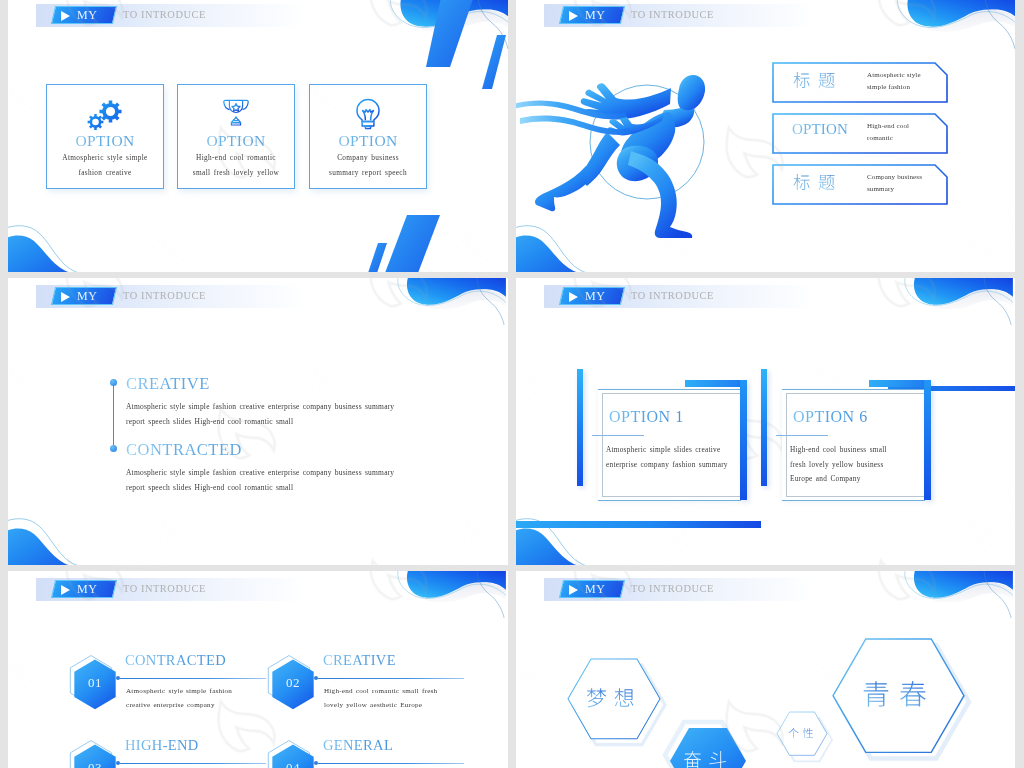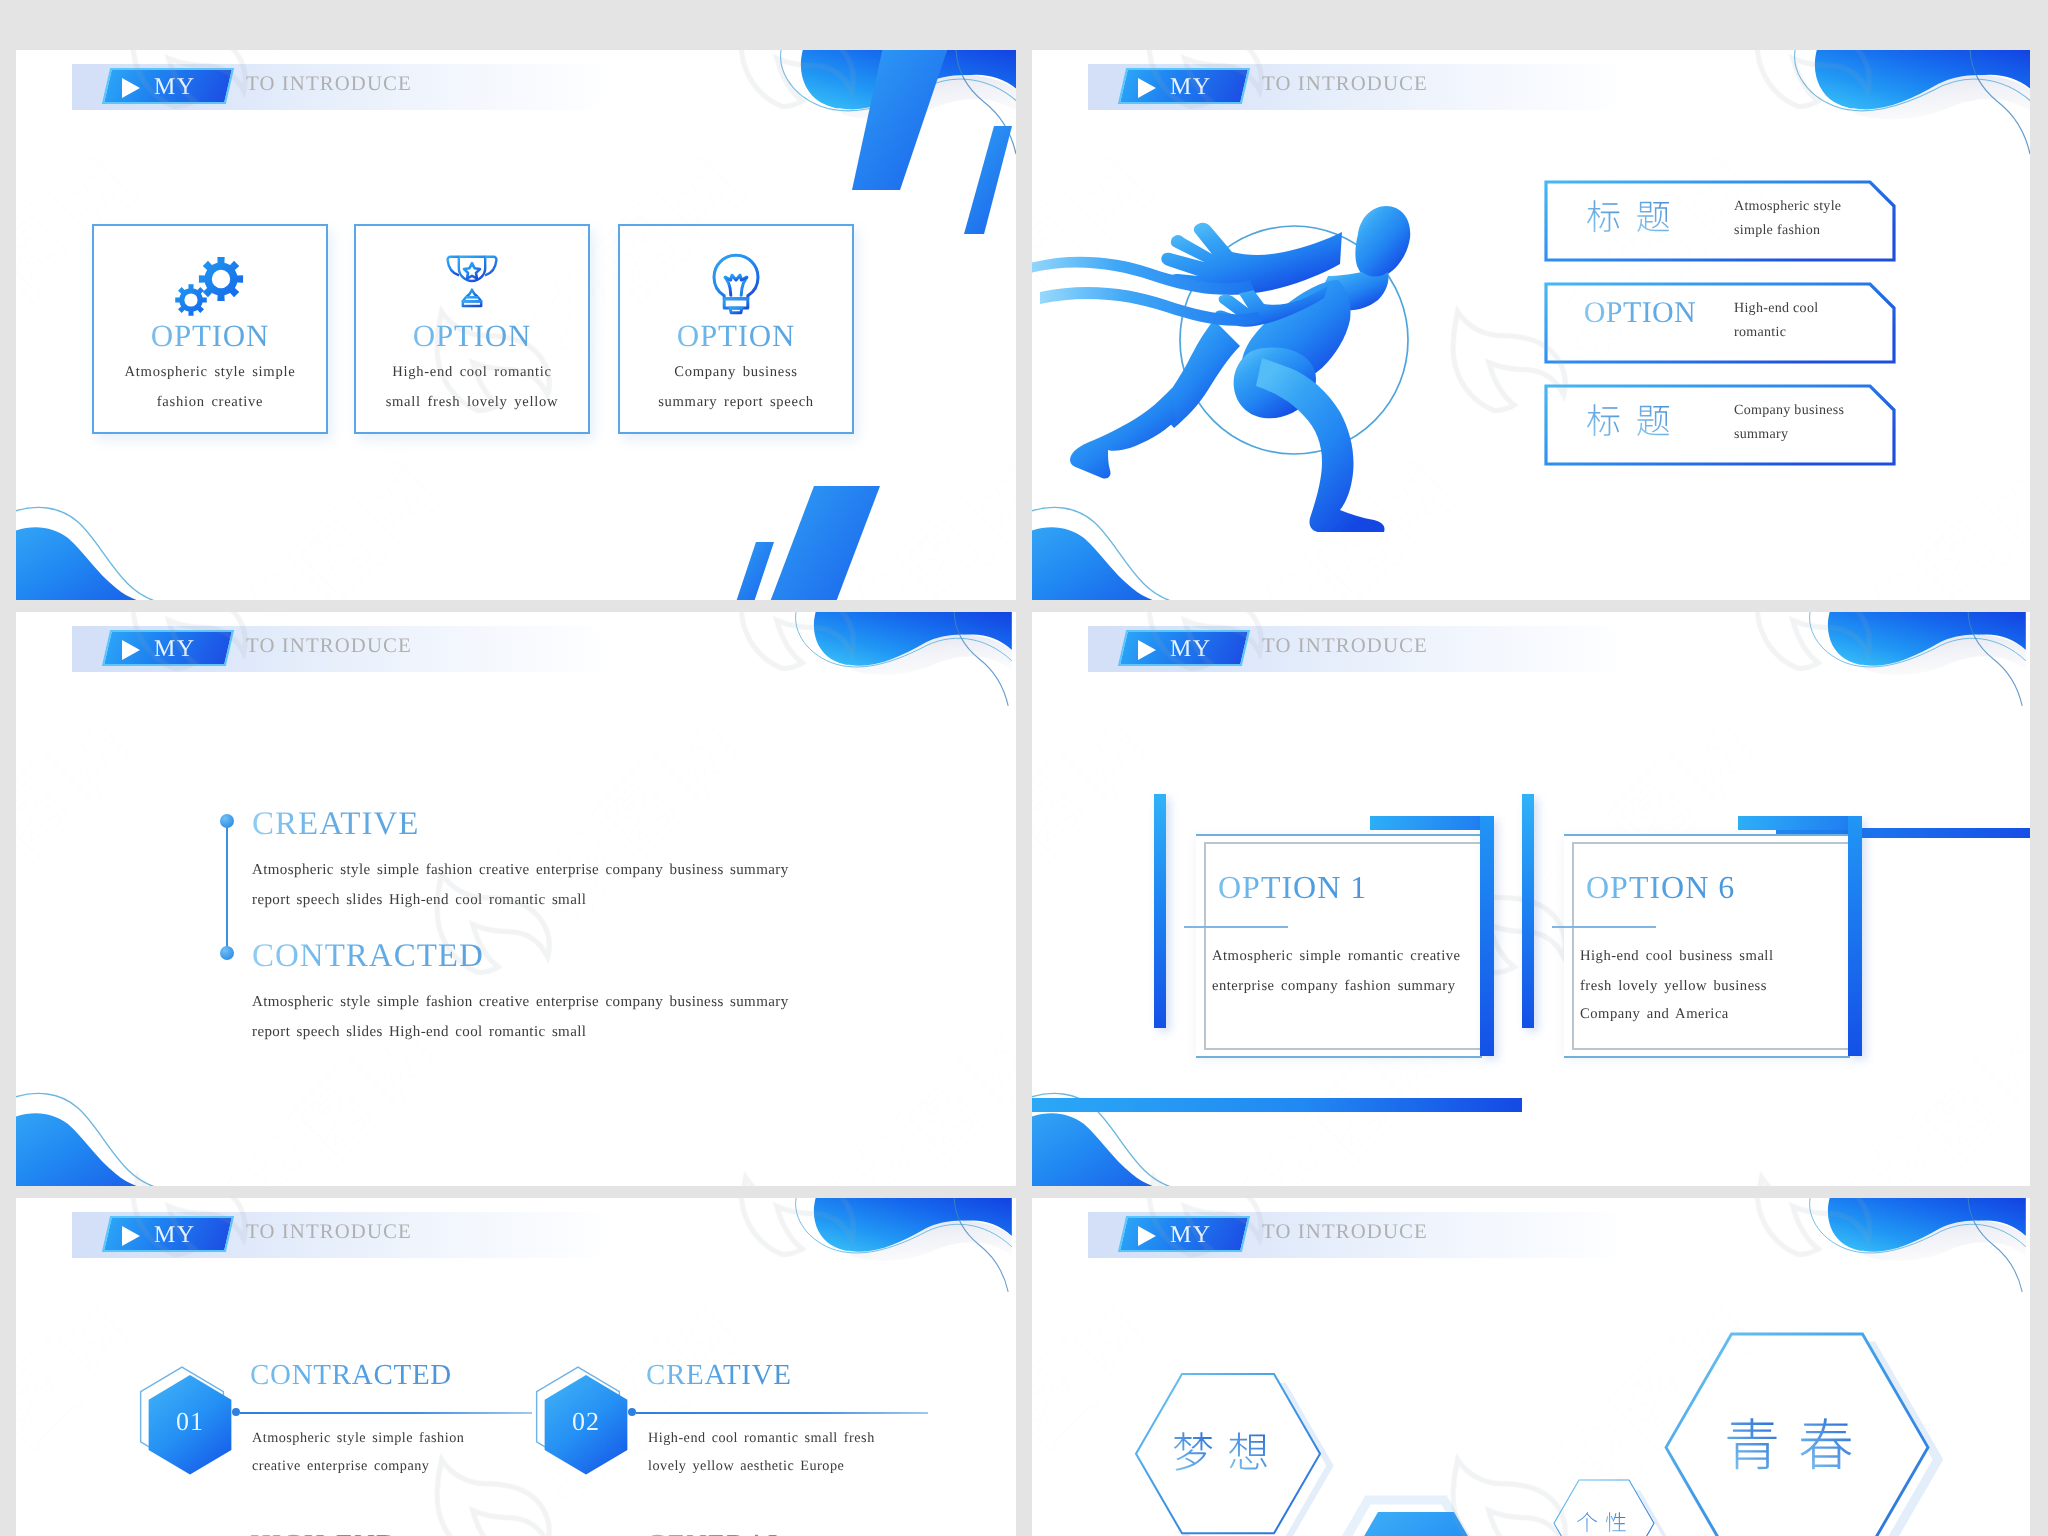--- a/index.html
+++ b/index.html
@@ -1,19 +1,19 @@
 <!DOCTYPE html>
 <html><head>
 <meta charset="utf-8">
 <style>
   html,body{margin:0;padding:0;}
   body{width:1024px;height:768px;background:#e4e4e4;overflow:hidden;
        font-family:"Liberation Serif",serif;-webkit-font-smoothing:antialiased;}
   .grid{position:absolute;left:0;top:0;width:1024px;height:768px;}
-  .slide{position:absolute;background:#fff;overflow:hidden;margin-top:28px;}
+  .slide{position:absolute;background:#fff;overflow:hidden;}
   .s1{left:8px;  top:-3px;  width:500px;height:275px;}
   .s2{left:516px;top:-3px;  width:499px;height:275px;}
   .s3{left:8px;  top:278px; width:500px;height:287px;}
   .s4{left:516px;top:278px; width:499px;height:287px;}
   .s5{left:8px;  top:571px; width:500px;height:200px;}
   .s6{left:516px;top:571px; width:499px;height:200px;}
 
   
   .hdr{position:absolute;height:23px;width:270px;}
   .hdr-bg{position:absolute;left:0;top:0;height:23px;width:268px;
@@ -511,35 +511,35 @@
       <div style="position:absolute;left:372px;top:108px;width:140px;height:5px;background:linear-gradient(90deg,#2089f2,#1549e5);"></div>
       <div style="position:absolute;left:61px;top:91px;width:6px;height:117px;background:linear-gradient(180deg,#31b2f8 0%,#1e86f2 45%,#1450e7 100%);box-shadow:2px 2px 5px rgba(40,90,190,.20);z-index:5;"></div>
       <div style="position:absolute;left:169px;top:102px;width:62px;height:7px;background:linear-gradient(90deg,#2eaef7,#1e79f0);z-index:1;"></div>
       <div style="position:absolute;left:224px;top:102px;width:7px;height:120px;background:linear-gradient(180deg,#2196f5,#1450e7);box-shadow:2px 2px 5px rgba(40,90,190,.18);z-index:5;"></div>
       <div style="position:absolute;left:169px;top:215px;width:62px;height:7px;background:linear-gradient(90deg,#2189f2,#1450e7);z-index:1;"></div>
       <div style="position:absolute;left:82px;top:111px;width:143px;height:110px;border-top:1px solid #6fb0dd;border-bottom:1px solid #6fb0dd;border-left:0;border-right:0;background:#fff;z-index:2;box-shadow:0 1px 5px rgba(90,130,190,.10);"></div>
       <div style="position:absolute;left:86px;top:115px;width:140px;height:102px;border:0.7px solid #b9c6cf;z-index:3;"></div>
       <div class="fr-title" style="left:93px;top:130px;z-index:4;">OPTION 1</div>
       <div class="fr-rule" style="left:76px;top:157px;width:52px;z-index:4;"></div>
       <div class="fr-p" style="left:90px;top:165px;z-index:4;">
-        <div>Atmospheric simple romantic creative</div>
+        <div>Atmospheric simple slides creative</div>
         <div>enterprise company fashion summary</div>
       </div>
       <div style="position:absolute;left:245px;top:91px;width:6px;height:117px;background:linear-gradient(180deg,#31b2f8 0%,#1e86f2 45%,#1450e7 100%);box-shadow:2px 2px 5px rgba(40,90,190,.20);z-index:5;"></div>
       <div style="position:absolute;left:353px;top:102px;width:62px;height:7px;background:linear-gradient(90deg,#2eaef7,#1e79f0);z-index:1;"></div>
       <div style="position:absolute;left:408px;top:102px;width:7px;height:120px;background:linear-gradient(180deg,#2196f5,#1450e7);box-shadow:2px 2px 5px rgba(40,90,190,.18);z-index:5;"></div>
       <div style="position:absolute;left:353px;top:215px;width:62px;height:7px;background:linear-gradient(90deg,#2189f2,#1450e7);z-index:1;"></div>
       <div style="position:absolute;left:266px;top:111px;width:143px;height:110px;border-top:1px solid #6fb0dd;border-bottom:1px solid #6fb0dd;border-left:0;border-right:0;background:#fff;z-index:2;box-shadow:0 1px 5px rgba(90,130,190,.10);"></div>
       <div style="position:absolute;left:270px;top:115px;width:140px;height:102px;border:0.7px solid #b9c6cf;z-index:3;"></div>
       <div class="fr-title" style="left:277px;top:130px;z-index:4;">OPTION 6</div>
       <div class="fr-rule" style="left:260px;top:157px;width:52px;z-index:4;"></div>
       <div class="fr-p" style="left:274px;top:165px;z-index:4;">
         <div>High-end cool business small</div>
         <div>fresh lovely yellow business</div>
-        <div>Company and America</div>
+        <div>Europe and Company</div>
       </div>
 <svg class="wm" width="499" height="287" viewBox="0 0 499 287" style="left:0;top:0">
 <defs>
 <g id="wmks4" fill="none" stroke="#9ba1a7" stroke-width="2.6">
  <path d="M6 46 C1 35 3 22 11 12 C16 6 22 2 28 -2 C26 7 29 16 35 22 C41 28 46 35 47 43 C48 53 43 61 36 65 C39 56 37 48 31 42 C27 38 23 32 21 27 C17 34 14 43 15 51 C11 50 8 48 6 46 Z"></path>
  <g transform="translate(56,62) scale(0.040,-0.040)">
               <path d="M705 761C759 711 822 641 847 594L944 661C915 709 849 775 795 822ZM815 419C789 370 756 324 719 282C708 333 698 391 690 452H952V565H678C670 654 666 748 668 842H543C544 750 547 656 555 565H360V700C419 712 475 726 526 741L444 843C342 809 185 777 45 759C58 732 74 687 79 658C130 664 185 671 239 679V565H50V452H239V316C160 303 88 291 31 283L60 162L239 197V52C239 36 233 31 216 31C198 30 139 29 83 32C100 -1 120 -56 125 -89C207 -89 267 -85 307 -66C347 -47 360 -14 360 51V222L525 257L517 365L360 337V452H566C578 354 595 261 617 182C548 124 470 75 391 39C421 12 455 -28 472 -57C537 -23 600 18 658 65C701 -33 758 -93 831 -93C922 -93 960 -49 979 127C947 140 906 168 880 196C875 77 863 29 843 29C812 29 781 75 754 152C819 218 875 292 920 373Z" transform="translate(0,0)"></path>
               <path d="M72 811V-90H187V-54H809V-90H930V811ZM266 139C400 124 565 86 665 51H187V349C204 325 222 291 230 268C285 281 340 298 395 319L358 267C442 250 548 214 607 186L656 260C599 285 505 314 425 331C452 343 480 355 506 369C583 330 669 300 756 281C767 303 789 334 809 356V51H678L729 132C626 166 457 203 320 217ZM404 704C356 631 272 559 191 514C214 497 252 462 270 442C290 455 310 470 331 487C353 467 377 448 402 430C334 403 259 381 187 367V704ZM415 704H809V372C740 385 670 404 607 428C675 475 733 530 774 592L707 632L690 627H470C482 642 494 658 504 673ZM502 476C466 495 434 516 407 539H600C572 516 538 495 502 476Z" transform="translate(1080,0)"></path>
               <path d="M319 341C290 252 250 174 197 115V488C237 443 279 392 319 341ZM77 794V-88H197V79C222 63 253 41 267 29C319 87 361 159 395 242C417 211 437 183 452 158L524 242C501 276 470 318 434 362C457 443 473 531 485 626L379 638C372 577 363 518 351 463C319 500 286 537 255 570L197 508V681H805V57C805 38 797 31 777 30C756 30 682 29 619 34C637 2 658 -54 664 -87C760 -88 823 -85 867 -65C910 -46 925 -12 925 55V794ZM470 499C512 453 556 400 595 346C561 238 511 148 442 84C468 70 515 36 535 20C590 78 634 152 668 238C692 200 711 164 725 133L804 209C783 254 750 308 710 363C732 443 748 531 760 625L653 636C647 578 638 523 627 470C600 504 571 536 542 565Z" transform="translate(2160,0)"></path>
             </g>

